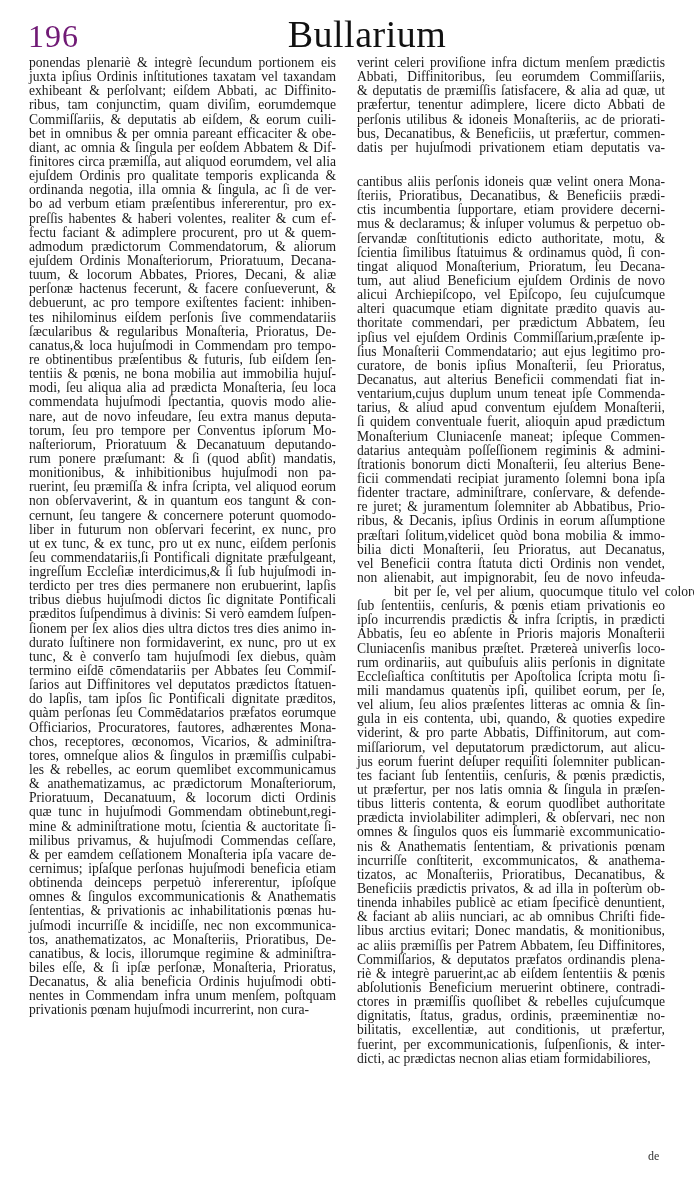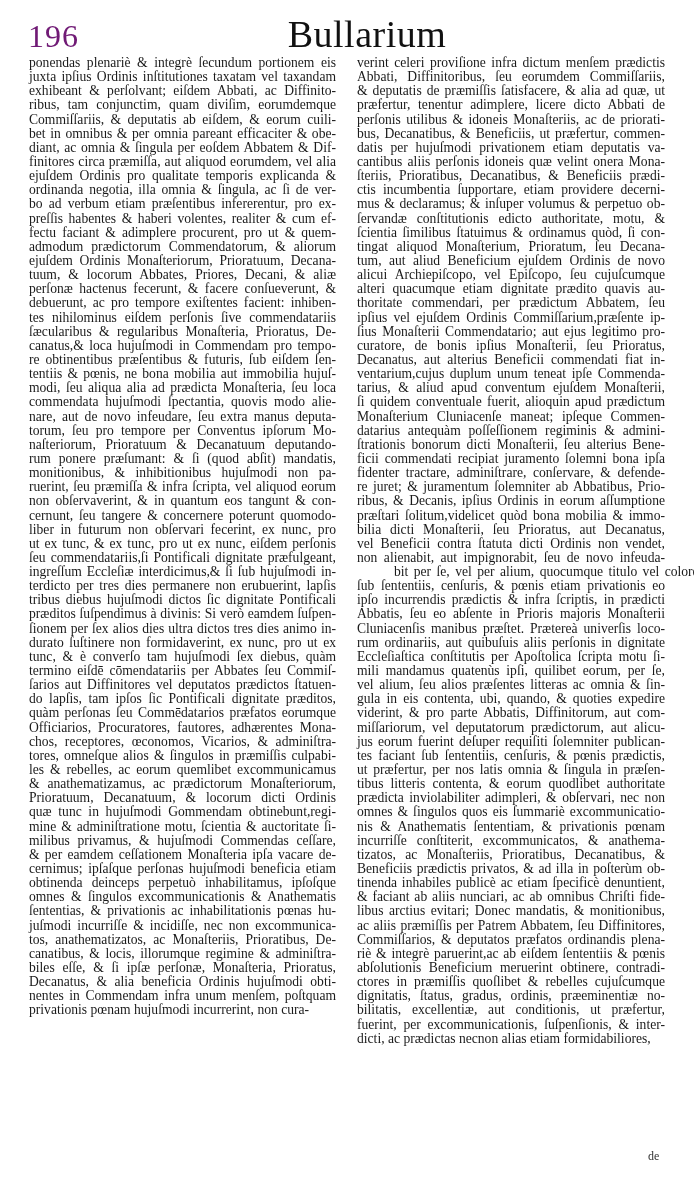--- a/index.html
+++ b/index.html
@@ -73,40 +73,40 @@
     <span class="line" style="display: block; width: 307px;">chos, receptores, œconomos, Vicarios, &amp; adminiſtra-</span>
     <span class="line" style="display: block; width: 307px;">tores, omneſque alios &amp; ſingulos in præmiſſis culpabi-</span>
     <span class="line" style="display: block; width: 307px;">les &amp; rebelles, ac eorum quemlibet excommunicamus</span>
     <span class="line" style="display: block; width: 307px;">&amp; anathematizamus, ac prædictorum Monaſteriorum,</span>
     <span class="line" style="display: block; width: 307px;">Prioratuum, Decanatuum, &amp; locorum dicti Ordinis</span>
     <span class="line" style="display: block; width: 307px;">quæ tunc in hujuſmodi Gommendam obtinebunt,regi-</span>
     <span class="line" style="display: block; width: 307px;">mine &amp; adminiſtratione motu, ſcientia &amp; auctoritate ſi-</span>
     <span class="line" style="display: block; width: 307px;">milibus privamus, &amp; hujuſmodi Commendas ceſſare,</span>
     <span class="line" style="display: block; width: 307px;">&amp; per eamdem ceſſationem Monaſteria ipſa vacare de-</span>
     <span class="line" style="display: block; width: 307px;">cernimus; ipſaſque perſonas hujuſmodi beneficia etiam</span>
-    <span class="line" style="display: block; width: 307px;">obtinenda deinceps perpetuò inhabilitamus, ipſoſque</span>
+    <span class="line" style="display: block; width: 307px;">obtinenda deinceps perpetuò infererentur, ipſoſque</span>
     <span class="line" style="display: block; width: 307px;">omnes &amp; ſingulos excommunicationis &amp; Anathematis</span>
     <span class="line" style="display: block; width: 307px;">ſententias, &amp; privationis ac inhabilitationis pœnas hu-</span>
     <span class="line" style="display: block; width: 307px;">juſmodi incurriſſe &amp; incidiſſe, nec non excommunica-</span>
     <span class="line" style="display: block; width: 307px;">tos, anathematizatos, ac Monaſteriis, Prioratibus, De-</span>
     <span class="line" style="display: block; width: 307px;">canatibus, &amp; locis, illorumque regimine &amp; adminiſtra-</span>
     <span class="line" style="display: block; width: 307px;">biles eſſe, &amp; ſi ipſæ perſonæ, Monaſteria, Prioratus,</span>
     <span class="line" style="display: block; width: 307px;">Decanatus, &amp; alia beneficia Ordinis hujuſmodi obti-</span>
     <span class="line" style="display: block; width: 307px;">nentes in Commendam infra unum menſem, poſtquam</span>
     <span class="line last" style="display: block; width: 307px;">privationis pœnam hujuſmodi incurrerint, non cura-</span>
   </div>
 <div class="column col-right" id="col-right">
     <span class="line" style="display: block; width: 308px;">verint celeri proviſione infra dictum menſem prædictis</span>
     <span class="line" style="display: block; width: 308px;">Abbati, Diffinitoribus, ſeu eorumdem Commiſſariis,</span>
     <span class="line" style="display: block; width: 308px;">&amp; deputatis de præmiſſis ſatisfacere, &amp; alia ad quæ, ut</span>
     <span class="line" style="display: block; width: 308px;">præfertur, tenentur adimplere, licere dicto Abbati de</span>
     <span class="line" style="display: block; width: 308px;">perſonis utilibus &amp; idoneis Monaſteriis, ac de priorati-</span>
     <span class="line" style="display: block; width: 308px;">bus, Decanatibus, &amp; Beneficiis, ut præfertur, commen-</span>
     <span class="line" style="display: block; width: 308px;">datis per hujuſmodi privationem etiam deputatis va-</span>
-    <span class="line" style="display: block; width: 308px;">cantibus aliis perſonis idoneis quæ velint onera Mona-</span>
+    <span class="line" style="display: block; width: 308px; margin-top: 20px;">cantibus aliis perſonis idoneis quæ velint onera Mona-</span>
     <span class="line" style="display: block; width: 308px;">ſteriis, Prioratibus, Decanatibus, &amp; Beneficiis prædi-</span>
     <span class="line" style="display: block; width: 308px;">ctis incumbentia ſupportare, etiam providere decerni-</span>
     <span class="line" style="display: block; width: 308px;">mus &amp; declaramus; &amp; inſuper volumus &amp; perpetuo ob-</span>
     <span class="line" style="display: block; width: 308px;">ſervandæ conſtitutionis edicto authoritate, motu, &amp;</span>
     <span class="line" style="display: block; width: 308px;">ſcientia ſimilibus ſtatuimus &amp; ordinamus quòd, ſi con-</span>
     <span class="line" style="display: block; width: 308px;">tingat aliquod Monaſterium, Prioratum, ſeu Decana-</span>
     <span class="line" style="display: block; width: 308px;">tum, aut aliud Beneficium ejuſdem Ordinis de novo</span>
     <span class="line" style="display: block; width: 308px;">alicui Archiepiſcopo, vel Epiſcopo, ſeu cujuſcumque</span>
     <span class="line" style="display: block; width: 308px;">alteri quacumque etiam dignitate prædito quavis au-</span>
     <span class="line" style="display: block; width: 308px;">thoritate commendari, per prædictum Abbatem, ſeu</span>

